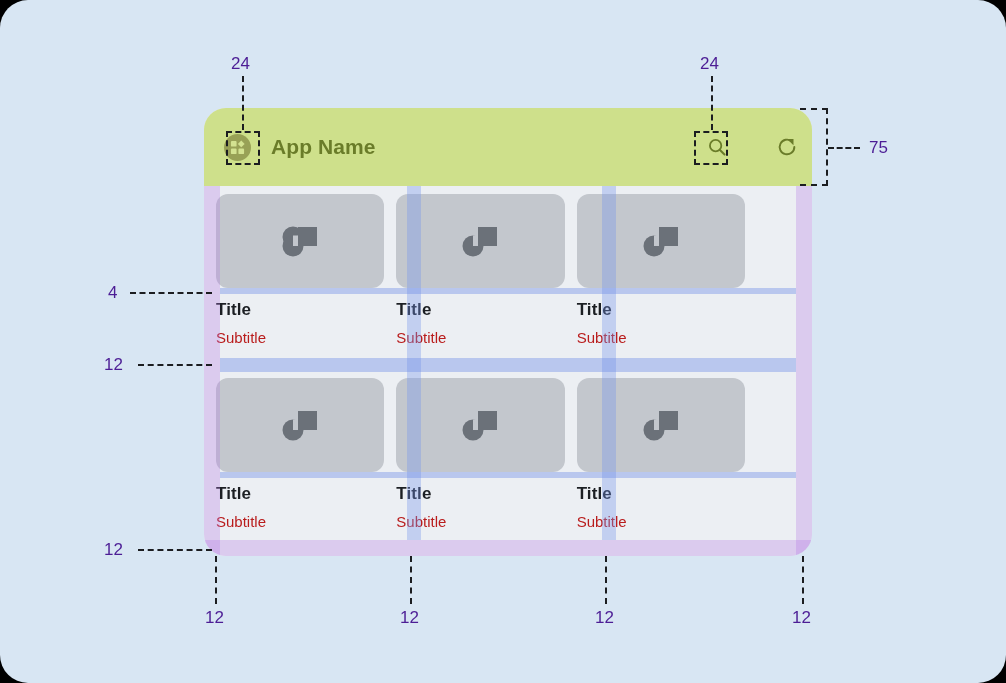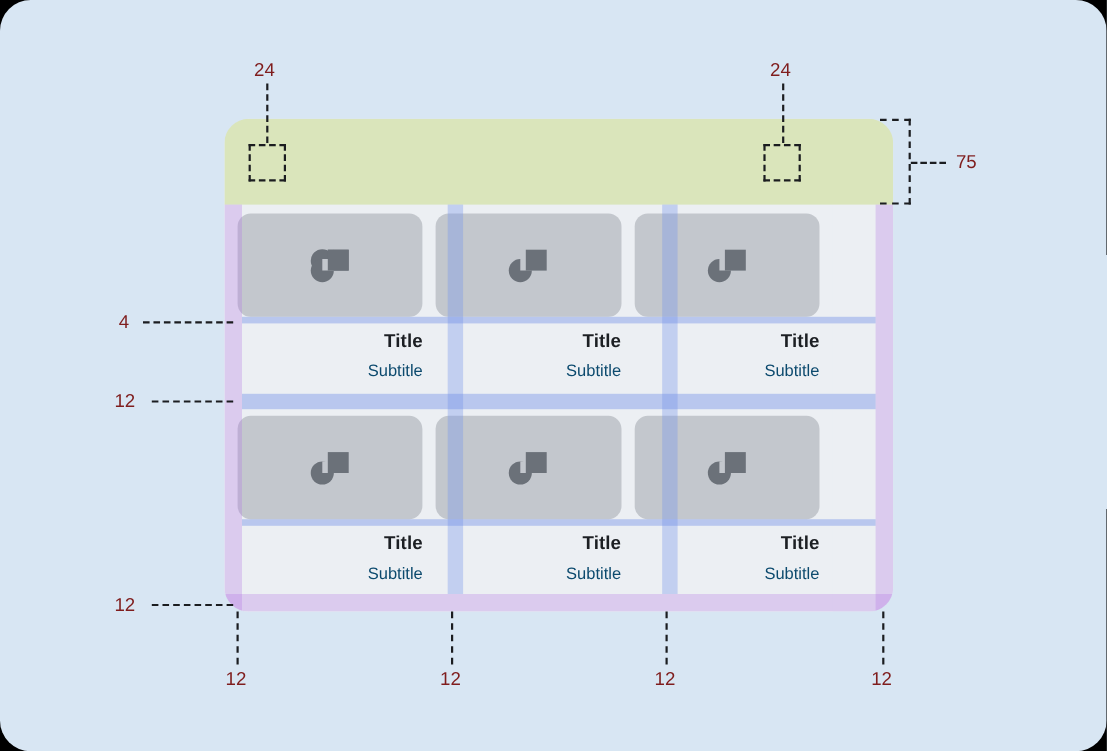--- a/index.html
+++ b/index.html
@@ -84,21 +84,20 @@
   
   #content {
     position: absolute;
     left: 0;
     top: 78px;
     width: 553px;
     height: 370px;
     background: #eceff3;
     box-sizing: border-box;
     padding: 8px 12px 12px 12px;
-    text-align: right;
   }
   .grid-row {
     display: flex;
     gap: 12px;
     height: 172px;
   }
   .grid-row + .grid-row { margin-top: 12px; }
 
   .card {
     flex: 1 1 0;
@@ -121,42 +120,42 @@
   .card-title {
     font-size: 17px;
     font-weight: 700;
     color: #1c1f23;
     line-height: 20px;
     letter-spacing: .1px;
   }
   .card-subtitle {
     font-size: 15px;
     font-weight: 400;
-    color: #0c4a6e;
+    color: #b91c1c;
     line-height: 19px;
     margin-top: 8px;
   }
 
   
   .ov { position: absolute; pointer-events: none; }
 
   
   .ov-gutter { background: rgba(120,150,235,0.36); }
   
   .ov-margin { background: rgba(178,120,230,0.30); }
   
   .ov-hband  { background: rgba(110,140,230,0.40); }
   
   .ov-appbar { background: rgba(176,204,60,0.30); }
 
   
   .ann-label {
     position: absolute;
     font-size: 17px;
-    color: #7f1d1d;
+    color: #4c1d95;
     font-family: "Liberation Sans", sans-serif;
     white-space: nowrap;
   }
   .dash-h {
     position: absolute;
     border-top: 2px dashed #1b1d20;
     height: 0;
   }
   .dash-v {
     position: absolute;
@@ -175,20 +174,52 @@
     box-sizing: border-box;
   }
 </style>
 </head>
 <body>
 
 <div id="canvas">
 
   <div id="app-frame">
 
+    <div id="app-bar">
+      <div id="app-bar-inner">
+
+        <div class="app-logo">
+          <svg width="15" height="15" viewBox="0 0 16 16" aria-hidden="true">
+            <rect x="1" y="1" width="6" height="6" rx="1" fill="#e2ebb6"></rect>
+            <rect x="1" y="9" width="6" height="6" rx="1" fill="#e2ebb6"></rect>
+            <rect x="9" y="9" width="6" height="6" rx="1" fill="#e2ebb6"></rect>
+            <path d="M12 0.6 L15.6 4.2 L12 7.8 L8.4 4.2 Z" fill="#e2ebb6"></path>
+          </svg>
+        </div>
+
+        <div class="appbar-title">App Name</div>
+
+        <div class="appbar-spacer"></div>
+
+        <div class="icon-btn">
+          <svg width="22" height="22" viewBox="0 0 24 24" aria-hidden="true">
+            <circle cx="10.5" cy="10.5" r="6.2" fill="none" stroke="#4d5a22" stroke-width="2"></circle>
+            <line x1="15.2" y1="15.2" x2="20.2" y2="20.2" stroke="#4d5a22" stroke-width="2.2" stroke-linecap="round"></line>
+          </svg>
+        </div>
+
+        <div class="icon-btn">
+          <svg width="22" height="22" viewBox="0 0 24 24" aria-hidden="true">
+            <path d="M20 12 A8 8 0 1 1 17.2 5.9" fill="none" stroke="#4d5a22" stroke-width="2.1" stroke-linecap="round"></path>
+            <path d="M12.1 3.4 L19.1 3.4 L19.1 10.2 Z" fill="#4d5a22"></path>
+          </svg>
+        </div>
+
+      </div>
+    </div>
 
     <div id="content">
 
       <div class="grid-row">
 
         <div class="card">
           <div class="card-media">
             <svg width="44" height="40" viewBox="0 0 44 40" aria-hidden="true">
               <rect x="20" y="6" width="19" height="19" fill="#6b7179"></rect>
               <path d="M15 16 m-10.5 0 a10.5 10.5 0 1 0 21 0 a10.5 10.5 0 1 0 -21 0 Z

